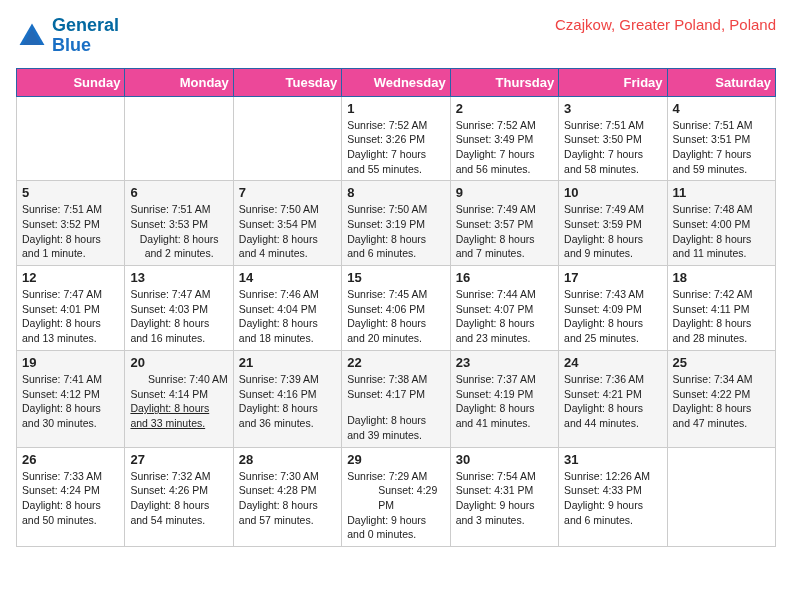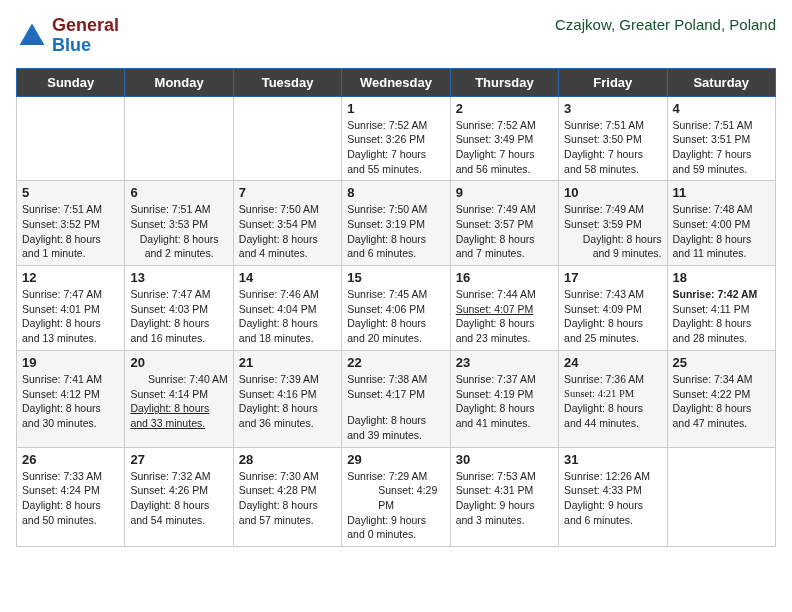--- a/index.html
+++ b/index.html
@@ -19,50 +19,50 @@
     .logo {
       display: flex;
       align-items: center;
       gap: 4px;
     }
     .logo-text {
       font-size: 18px;
       font-weight: bold;
       line-height: 1.1;
     }
-    .logo-general { color: #7f1d1d; }
+    .logo-general { color: #0369a1; }
     .logo-blue { color: #1a6fc4; }
     .logo-icon {
       width: 32px;
       height: 32px;
     }
     .title-block {
       text-align: right;
     }
     .month-title {
       font-size: 32px;
       font-weight: bold;
       color: #1a1a2e;
     }
     .subtitle {
       font-size: 15px;
-      color: #14532d;
+      color: #ef4444;
     }
     .calendar {
       width: 100%;
       border-collapse: collapse;
       border: 1px solid #ccc;
     }
     .calendar th {
-      background: #404040;
+      background: #ec4899;
       color: #fff;
       font-size: 13px;
       font-weight: bold;
       padding: 6px 4px;
-      text-align: center;
+      text-align: right;
       border: 1px solid #2962a8;
     }
     .calendar td {
       vertical-align: top;
       border: 1px solid #ccc;
       padding: 4px 5px;
       width: 108px;
       min-height: 80px;
       font-size: 10.5px;
       color: #222;
@@ -169,21 +169,21 @@
         <td>
           <span class="day-num">9</span>
           <span style="display: block; line-height: 1.4;">Sunrise: 7:49 AM</span>
           <span style="display: block; line-height: 1.4;">Sunset: 3:57 PM</span>
           <span style="display: block; line-height: 1.4;">Daylight: 8 hours and 7 minutes.</span>
         </td>
         <td>
           <span class="day-num">10</span>
           <span style="display: block; line-height: 1.4;">Sunrise: 7:49 AM</span>
           <span style="display: block; line-height: 1.4;">Sunset: 3:59 PM</span>
-          <span style="display: block; line-height: 1.4; text-align: right;">Daylight: 8 hours and 9 minutes.</span>
+          <span style="display: block; line-height: 1.4;">Daylight: 8 hours and 9 minutes.</span>
         </td>
         <td>
           <span class="day-num">11</span>
           <span style="display: block; line-height: 1.4;">Sunrise: 7:48 AM</span>
           <span style="display: block; line-height: 1.4;">Sunset: 4:00 PM</span>
           <span style="display: block; line-height: 1.4;">Daylight: 8 hours and 11 minutes.</span>
         </td>
       </tr>
       <tr>
         <td>
@@ -206,32 +206,32 @@
         </td>
         <td>
           <span class="day-num">15</span>
           <span style="display: block; line-height: 1.4;">Sunrise: 7:45 AM</span>
           <span style="display: block; line-height: 1.4;">Sunset: 4:06 PM</span>
           <span style="display: block; line-height: 1.4;">Daylight: 8 hours and 20 minutes.</span>
         </td>
         <td>
           <span class="day-num">16</span>
           <span style="display: block; line-height: 1.4;">Sunrise: 7:44 AM</span>
-          <span style="display: block; line-height: 1.4; text-decoration: underline;">Sunset: 4:07 PM</span>
+          <span style="display: block; line-height: 1.4;">Sunset: 4:07 PM</span>
           <span style="display: block; line-height: 1.4;">Daylight: 8 hours and 23 minutes.</span>
         </td>
         <td>
           <span class="day-num">17</span>
           <span style="display: block; line-height: 1.4;">Sunrise: 7:43 AM</span>
           <span style="display: block; line-height: 1.4;">Sunset: 4:09 PM</span>
           <span style="display: block; line-height: 1.4;">Daylight: 8 hours and 25 minutes.</span>
         </td>
         <td>
           <span class="day-num">18</span>
-          <span style="display: block; line-height: 1.4; font-weight: bold;">Sunrise: 7:42 AM</span>
+          <span style="display: block; line-height: 1.4;">Sunrise: 7:42 AM</span>
           <span style="display: block; line-height: 1.4;">Sunset: 4:11 PM</span>
           <span style="display: block; line-height: 1.4;">Daylight: 8 hours and 28 minutes.</span>
         </td>
       </tr>
       <tr>
         <td>
           <span class="day-num">19</span>
           <span style="display: block; line-height: 1.4;">Sunrise: 7:41 AM</span>
           <span style="display: block; line-height: 1.4;">Sunset: 4:12 PM</span>
           <span style="display: block; line-height: 1.4;">Daylight: 8 hours and 30 minutes.</span>
@@ -256,21 +256,21 @@
         </td>
         <td>
           <span class="day-num">23</span>
           <span style="display: block; line-height: 1.4;">Sunrise: 7:37 AM</span>
           <span style="display: block; line-height: 1.4;">Sunset: 4:19 PM</span>
           <span style="display: block; line-height: 1.4;">Daylight: 8 hours and 41 minutes.</span>
         </td>
         <td>
           <span class="day-num">24</span>
           <span style="display: block; line-height: 1.4;">Sunrise: 7:36 AM</span>
-          <span style="display: block; line-height: 1.4; font-family: Liberation Serif, serif;">Sunset: 4:21 PM</span>
+          <span style="display: block; line-height: 1.4;">Sunset: 4:21 PM</span>
           <span style="display: block; line-height: 1.4;">Daylight: 8 hours and 44 minutes.</span>
         </td>
         <td>
           <span class="day-num">25</span>
           <span style="display: block; line-height: 1.4;">Sunrise: 7:34 AM</span>
           <span style="display: block; line-height: 1.4;">Sunset: 4:22 PM</span>
           <span style="display: block; line-height: 1.4;">Daylight: 8 hours and 47 minutes.</span>
         </td>
       </tr>
       <tr>
@@ -293,21 +293,21 @@
           <span style="display: block; line-height: 1.4;">Daylight: 8 hours and 57 minutes.</span>
         </td>
         <td>
           <span class="day-num">29</span>
           <span style="display: block; line-height: 1.4;">Sunrise: 7:29 AM</span>
           <span style="display: block; line-height: 1.4; margin-left: 31px;">Sunset: 4:29 PM</span>
           <span style="display: block; line-height: 1.4;">Daylight: 9 hours and 0 minutes.</span>
         </td>
         <td>
           <span class="day-num">30</span>
-          <span style="display: block; line-height: 1.4;">Sunrise: 7:53 AM</span>
+          <span style="display: block; line-height: 1.4;">Sunrise: 7:54 AM</span>
           <span style="display: block; line-height: 1.4;">Sunset: 4:31 PM</span>
           <span style="display: block; line-height: 1.4;">Daylight: 9 hours and 3 minutes.</span>
         </td>
         <td>
           <span class="day-num">31</span>
           <span style="display: block; line-height: 1.4;">Sunrise: 12:26 AM</span>
           <span style="display: block; line-height: 1.4;">Sunset: 4:33 PM</span>
           <span style="display: block; line-height: 1.4;">Daylight: 9 hours and 6 minutes.</span>
         </td>
         <td class="empty"></td>

